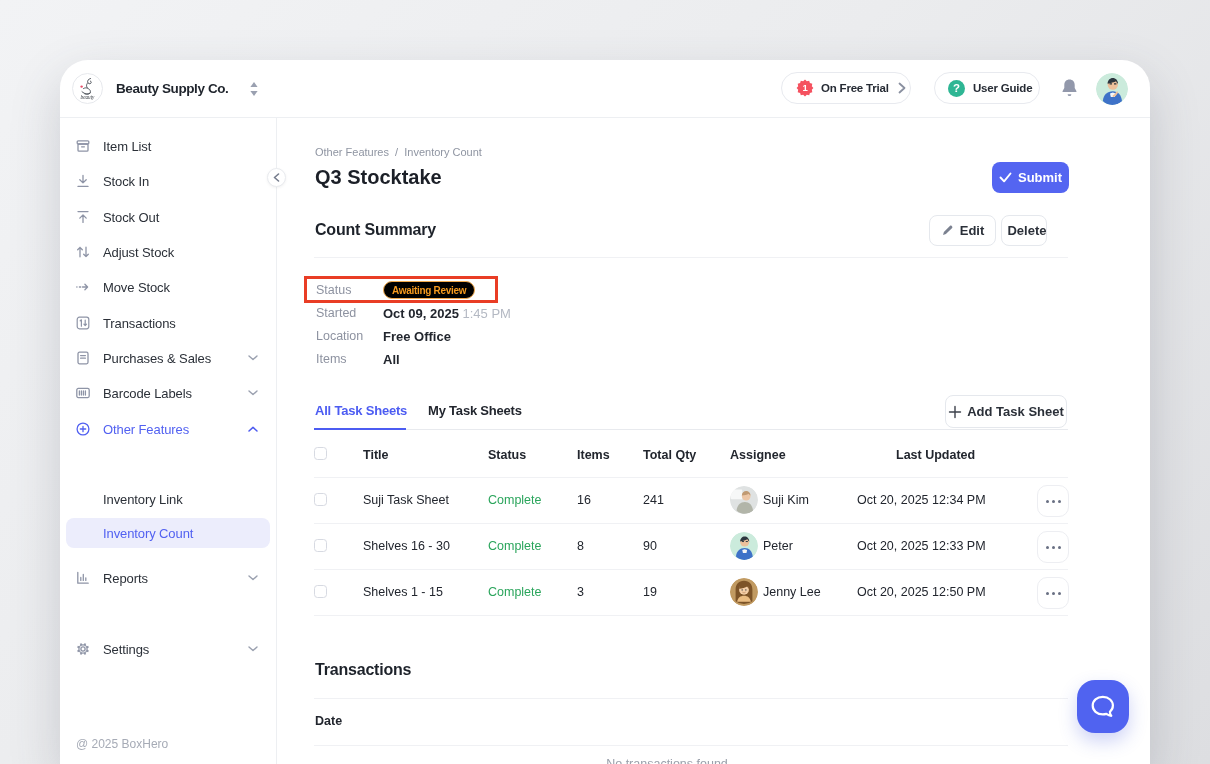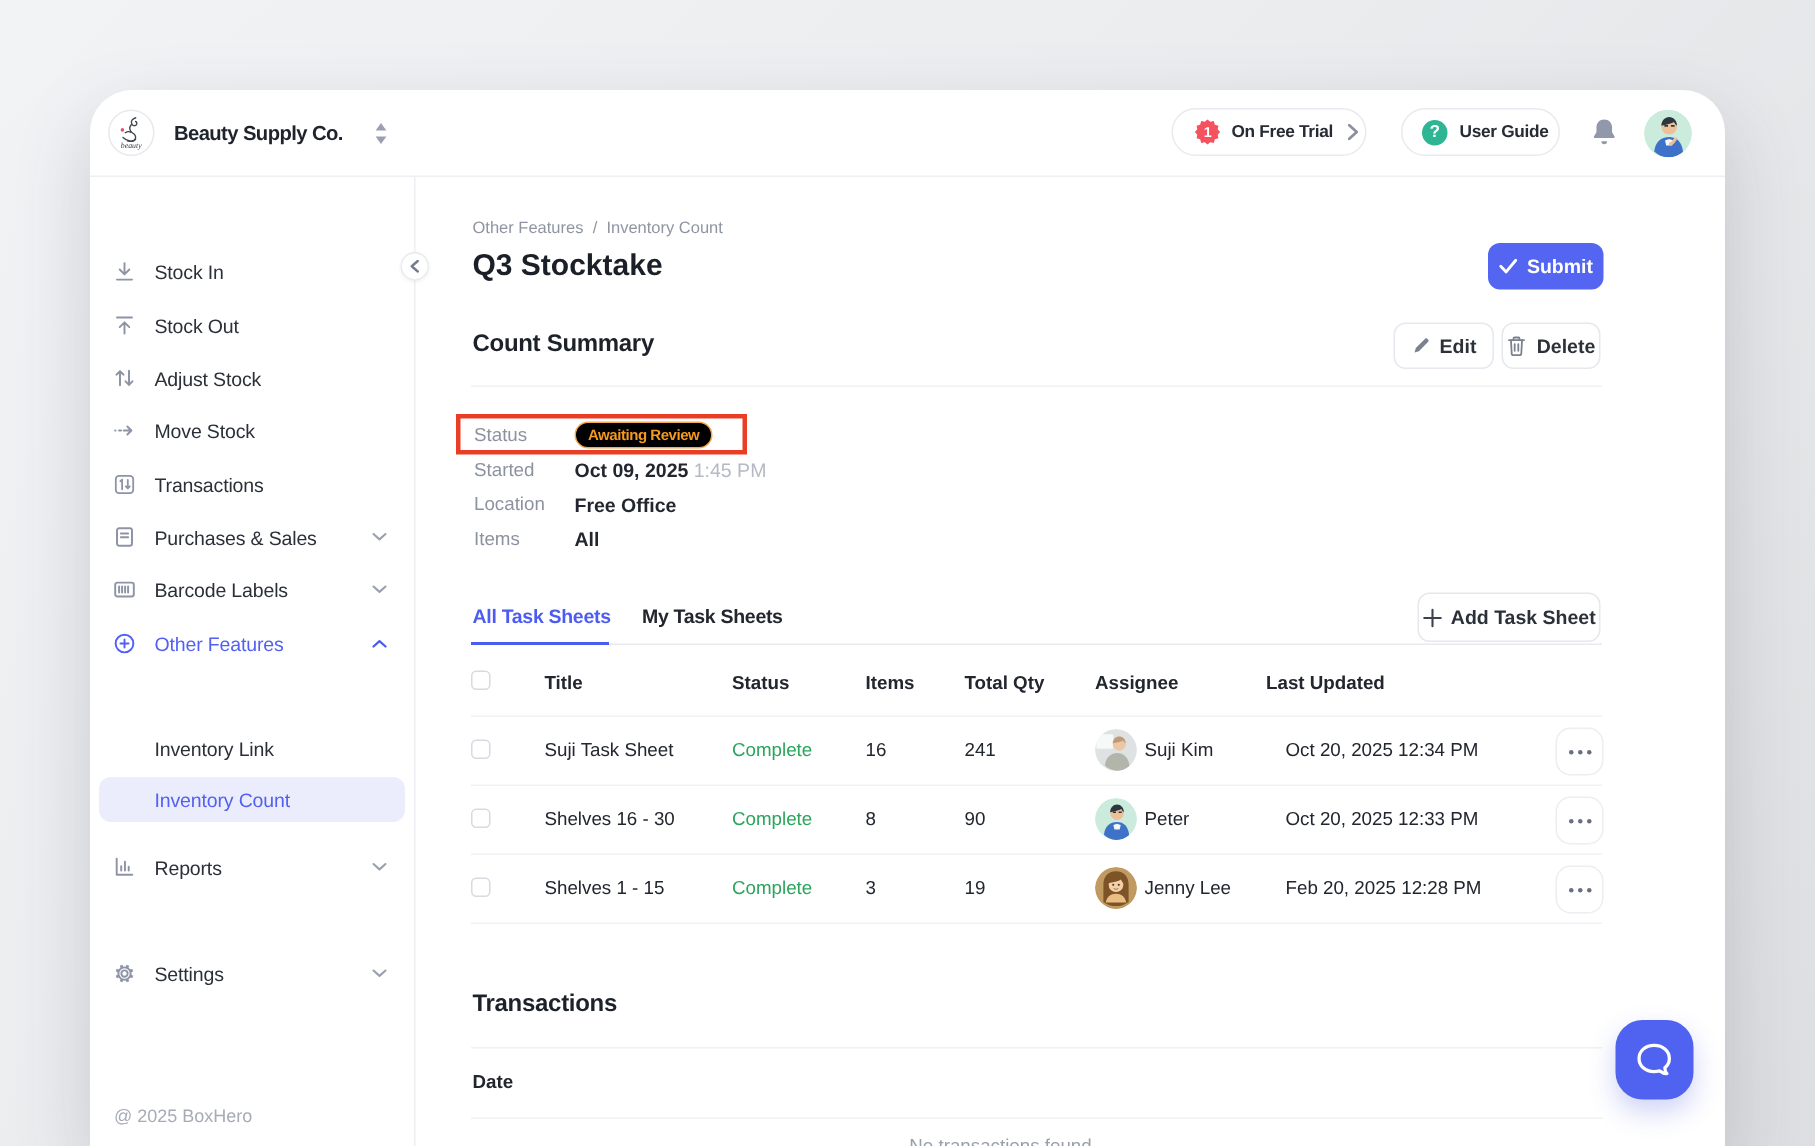--- a/index.html
+++ b/index.html
@@ -133,20 +133,28 @@
         <path d="M16.8 18.3c-5.5 0-9.3 3.4-10 9.7 2.6 2.5 6 4 9.7 4 3.6 0 6.9-1.4 9.5-3.7-.6-6.5-4.1-10-9.2-10z" fill="#3e72c8"></path>
         <path d="M14 20.6l2.8-1 2.8 1-.8 3.4h-4z" fill="#f5f6f7"></path>
         <circle cx="16.8" cy="11.5" r="5.2" fill="#edc09b"></circle>
         <path d="M11.6 10.8c0-3.4 2.3-5.8 5.2-5.8s5.2 2.4 5.2 5.8c-1.5-1.1-2-2.5-2-2.5-1.3 1-5.3 1.8-8.4 2.5z" fill="#2c363f"></path>
         <path d="M13.6 10.9h2.4M18 10.9h2.4" stroke="#2c363f" stroke-width="1.1" fill="none"></path>
         <path d="M21 19.5c-1.2 2.2-2.1 3.2-3.4 3.4" stroke="#edc09b" stroke-width="2" fill="none" stroke-linecap="round"></path>
       </svg>
   </div>
 
   <div class="sidebar"></div>
+  <div class="mi" style="top:68px;">
+    <svg class="ic" viewBox="0 0 16 16" fill="none" stroke="#8e94a6" stroke-width="1.3" stroke-linecap="round">
+        <rect x="2.2" y="2.8" width="11.6" height="3.2" rx="1"></rect>
+        <rect x="3" y="6" width="10" height="7.2" rx="1"></rect>
+        <path d="M6.6 8.8h2.8"></path>
+      </svg>
+    <span class="lb">Item List</span>
+  </div>
   <div class="mi" style="top:103px;">
     <svg class="ic" viewBox="0 0 16 16" fill="none" stroke="#8e94a6" stroke-width="1.3" stroke-linecap="round" stroke-linejoin="round">
         <path d="M8 2.4v7.4M4.8 6.7L8 9.9l3.2-3.2M3 13.4h10"></path>
       </svg>
     <span class="lb">Stock In</span>
   </div>
   <div class="mi" style="top:139px;">
     <svg class="ic" viewBox="0 0 16 16" fill="none" stroke="#8e94a6" stroke-width="1.3" stroke-linecap="round" stroke-linejoin="round">
         <path d="M8 13.4V6M4.8 9.1L8 5.9l3.2 3.2M3 2.6h10"></path>
       </svg>
@@ -237,21 +245,21 @@
 
   <div class="crumb">Other Features&nbsp; /&nbsp; Inventory Count</div>
   <div class="h1">Q3 Stocktake</div>
   <div class="btn-blue"><svg width="13" height="11" viewBox="0 0 13 11">
         <path d="M1.5 5.5l3.6 3.8L11.5 1.5" fill="none" stroke="#fff" stroke-width="1.9" stroke-linecap="round" stroke-linejoin="round"></path>
       </svg>Submit</div>
   <div class="h2" style="left:255px;top:161px;">Count Summary</div>
   <div class="btn-w" style="left:869px;width:67px;"><svg width="13" height="13" viewBox="0 0 14 14">
         <path d="M2.2 11.8l.9-3.1 6.7-6.7c.4-.4 1.1-.4 1.5 0l.7.7c.4.4.4 1.1 0 1.5l-6.7 6.7-3.1.9z" fill="#7b8190"></path>
       </svg>Edit</div>
-  <div class="btn-w" style="left:941px;width:66px;"><svg width="14" height="15" viewBox="0 0 14 15" fill="none" stroke="#7b8190" stroke-width="1.2" stroke-linecap="round">
+  <div class="btn-w" style="left:941px;width:46px;"><svg width="14" height="15" viewBox="0 0 14 15" fill="none" stroke="#7b8190" stroke-width="1.2" stroke-linecap="round">
         <path d="M2 3.8h10"></path>
         <path d="M5 3.8V2.7c0-.4.3-.7.7-.7h2.6c.4 0 .7.3.7.7v1.1"></path>
         <path d="M3.3 3.8l.5 8.8c0 .7.6 1.2 1.3 1.2h3.8c.7 0 1.3-.5 1.3-1.2l.5-8.8"></path>
         <path d="M5.8 6.4v4.5M8.2 6.4v4.5"></path>
       </svg>Delete</div>
   <div class="divider" style="top:197px;"></div>
 
   <div class="slabel" style="top:223px;">Status</div>
   <div class="badge">Awaiting Review</div>
   <div class="redbox"></div>
@@ -269,21 +277,21 @@
   <div class="btn-add"><svg width="14" height="14" viewBox="0 0 14 14">
         <path d="M7 1.5v11M1.5 7h11" stroke="#3c414b" stroke-width="1.4" stroke-linecap="round"></path>
       </svg>Add Task Sheet</div>
 
   <div class="checkbox" style="top:387px;"></div>
   <div class="th" style="left:303px;top:388px;">Title</div>
   <div class="th" style="left:428px;top:388px;">Status</div>
   <div class="th" style="left:517px;top:388px;">Items</div>
   <div class="th" style="left:583px;top:388px;">Total Qty</div>
   <div class="th" style="left:670px;top:388px;">Assignee</div>
-  <div class="th" style="left:784px;top:388px;">Last Updated</div>
+  <div class="th" style="left:836px;top:388px;">Last Updated</div>
   <div class="divider" style="top:417px;"></div>
 
   <div class="checkbox" style="top:433px;"></div>
   <div class="td" style="left:303px;top:433px;">Suji Task Sheet</div>
   <div class="td green" style="left:428px;top:433px;">Complete</div>
   <div class="td" style="left:517px;top:433px;">16</div>
   <div class="td" style="left:583px;top:433px;">241</div>
   <div class="avatar" style="top:426px;"><svg width="28" height="28" viewBox="0 0 32 32">
         <circle cx="16" cy="16" r="16" fill="#dfe2e2"></circle>
         <rect x="1" y="4" width="13" height="11" rx="1" fill="#f7f8f8"></rect>
@@ -331,21 +339,21 @@
         <circle cx="16" cy="16" r="16" fill="#c19a61"></circle>
         <path d="M16 3.2c6.2 0 9.6 4.3 9.6 10v13.4a16 16 0 01-19.2 0V13.2c0-5.7 3.4-10 9.6-10z" fill="#7d5428"></path>
         <circle cx="16" cy="13.5" r="5.6" fill="#f4cfa7"></circle>
         <path d="M10.4 12.4c.3-4.2 2.5-6.3 5.6-6.3s5.3 2.1 5.6 6.3c-1.3-1.7-1.9-2.8-1.9-2.8-1.8 1.4-6.2 2-9.3 2.8z" fill="#7d5428"></path>
         <circle cx="13.9" cy="13.6" r=".8" fill="#3a3f45"></circle>
         <circle cx="18.1" cy="13.6" r=".8" fill="#3a3f45"></circle>
         <path d="M14.5 16.4c1 .8 2 .8 3 0" stroke="#c08d63" stroke-width="0.9" fill="none" stroke-linecap="round"></path>
         <path d="M16 20.3c-4.2 0-7 2.4-7.8 6.8h15.6c-.8-4.4-3.6-6.8-7.8-6.8z" fill="#eabd82"></path>
       </svg></div>
   <div class="td" style="left:703px;top:525px;">Jenny Lee</div>
-  <div class="td" style="left:797px;top:525px;">Feb 20, 2025 12:28 PM</div>
+  <div class="td" style="left:797px;top:525px;">Oct 20, 2025 12:50 PM</div>
   <div class="dots" style="top:517px;">
       <i></i>
       <i></i>
       <i></i>
     </div>
   <div class="divider" style="top:555px;"></div>
 
   <div class="h2" style="left:255px;top:601px;">Transactions</div>
   <div class="divider" style="top:638px;"></div>
   <div class="th" style="left:255px;top:654px;">Date</div>

